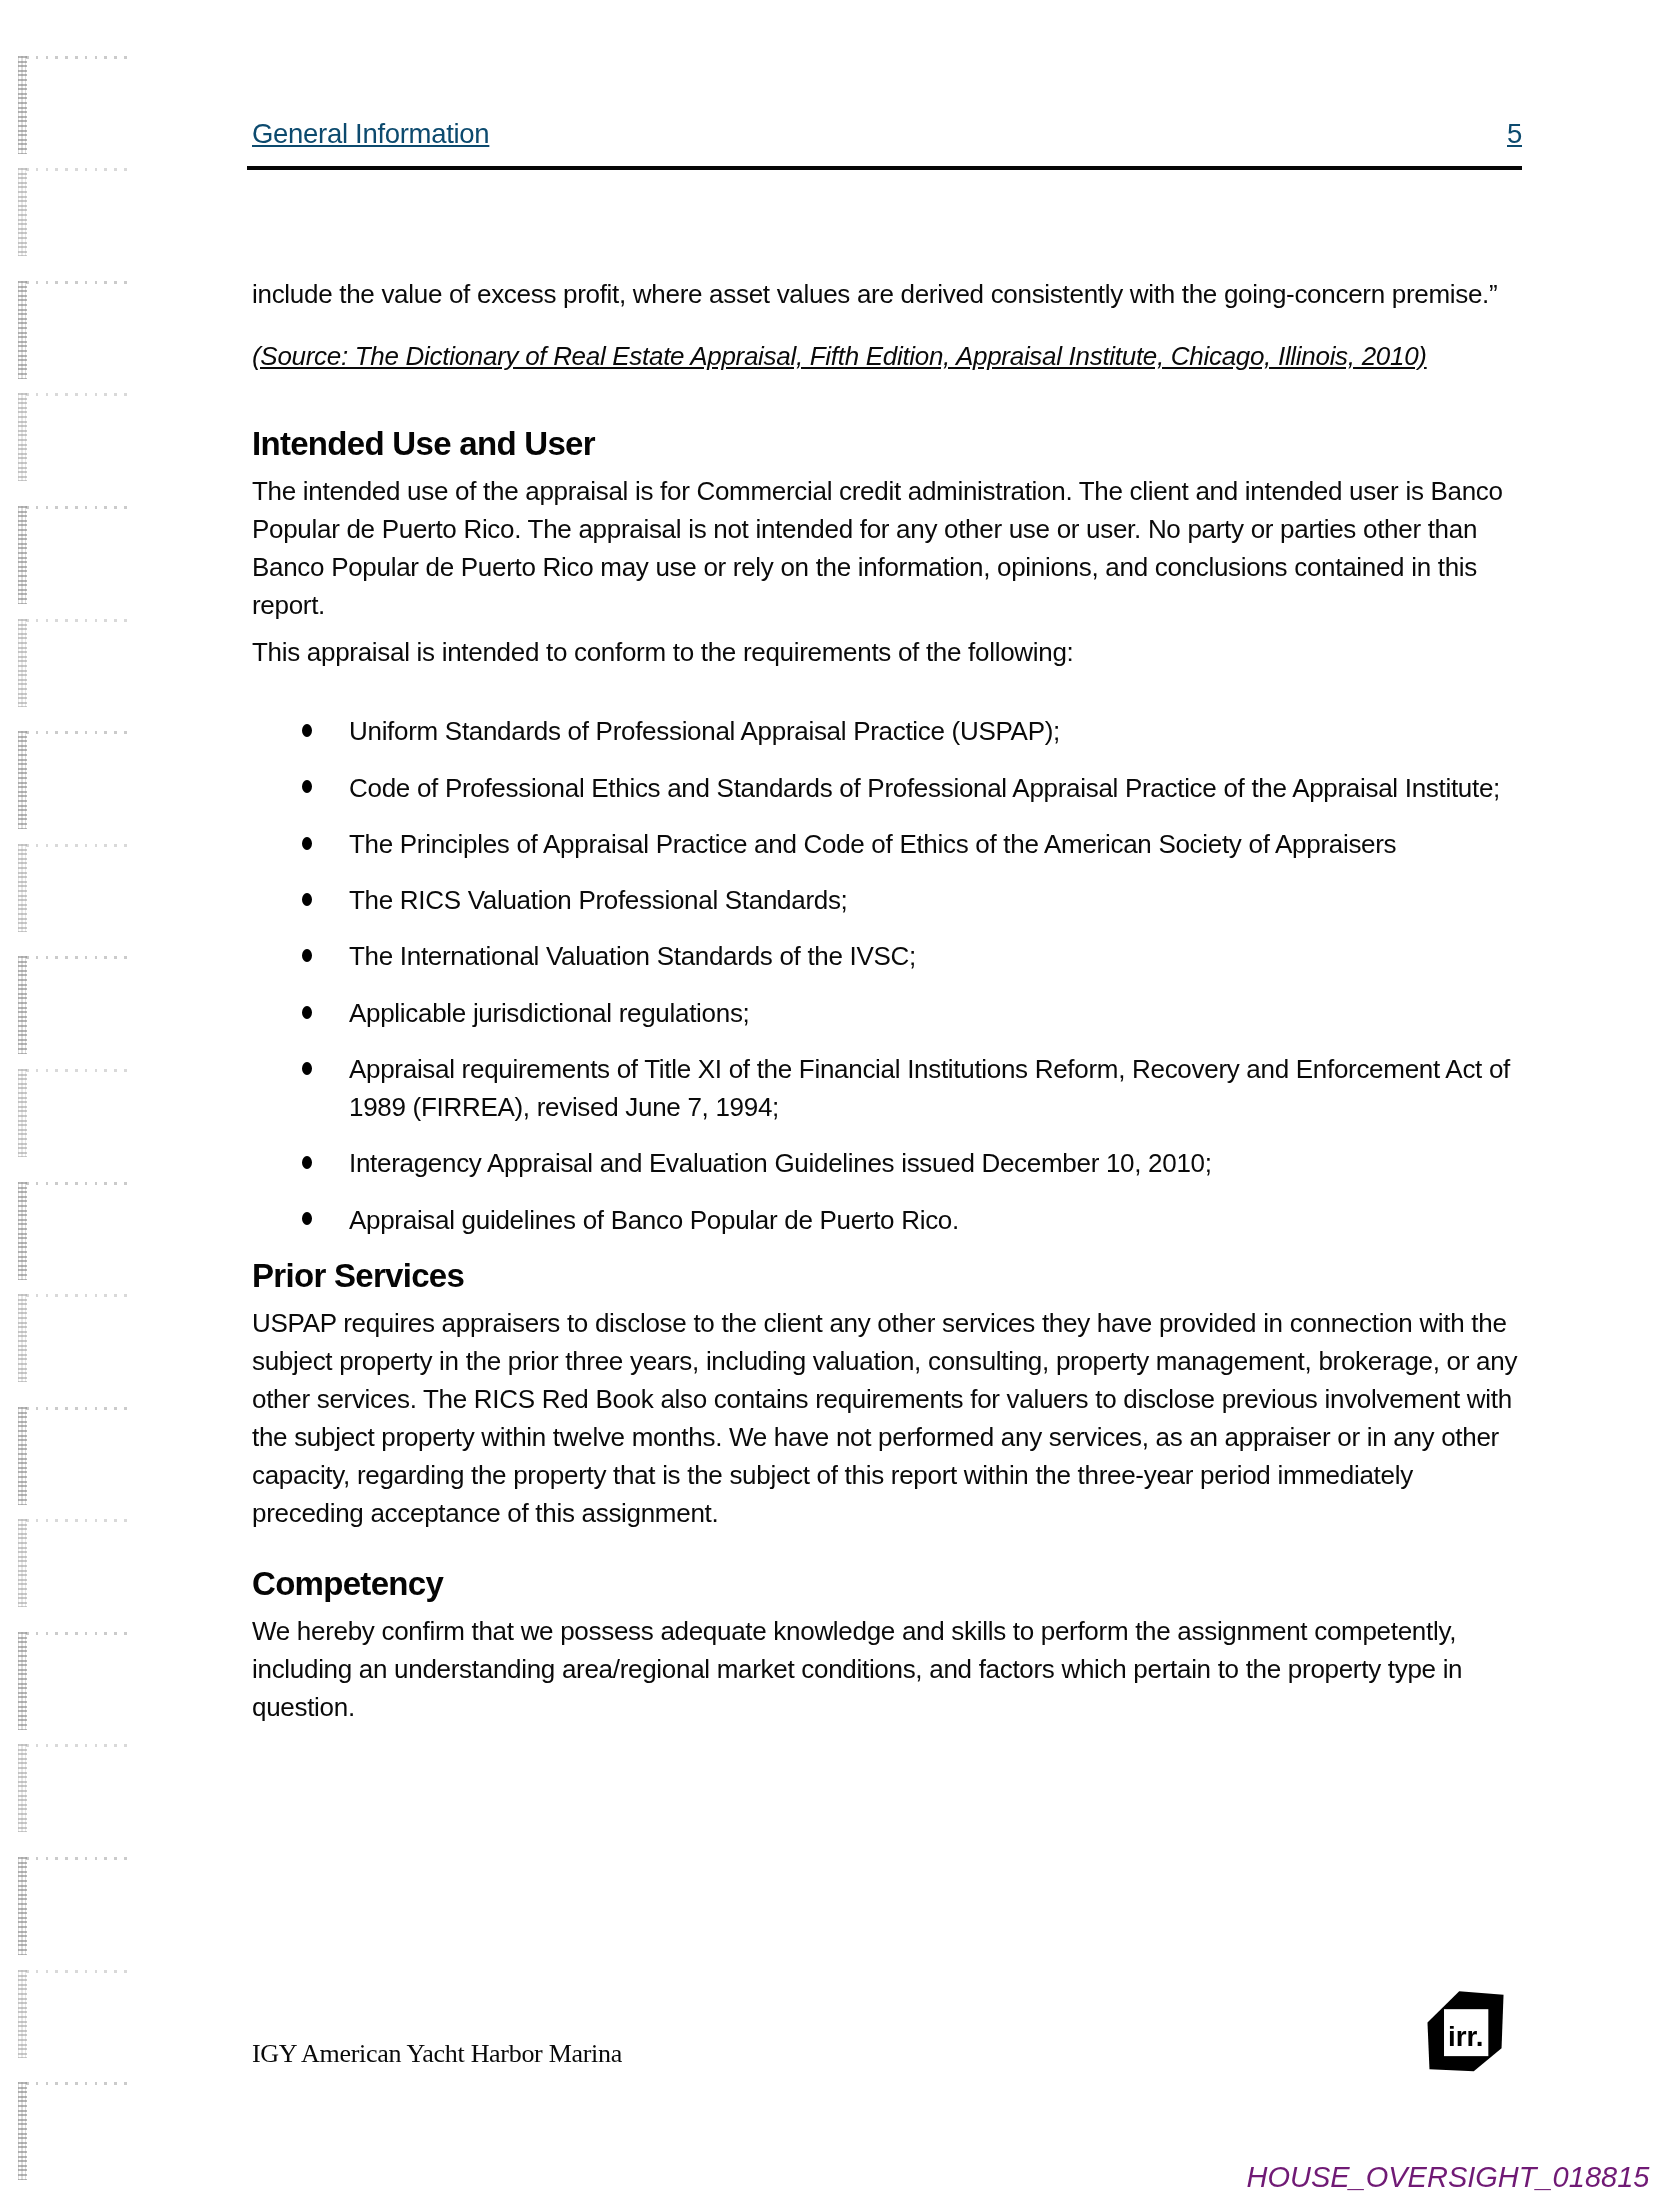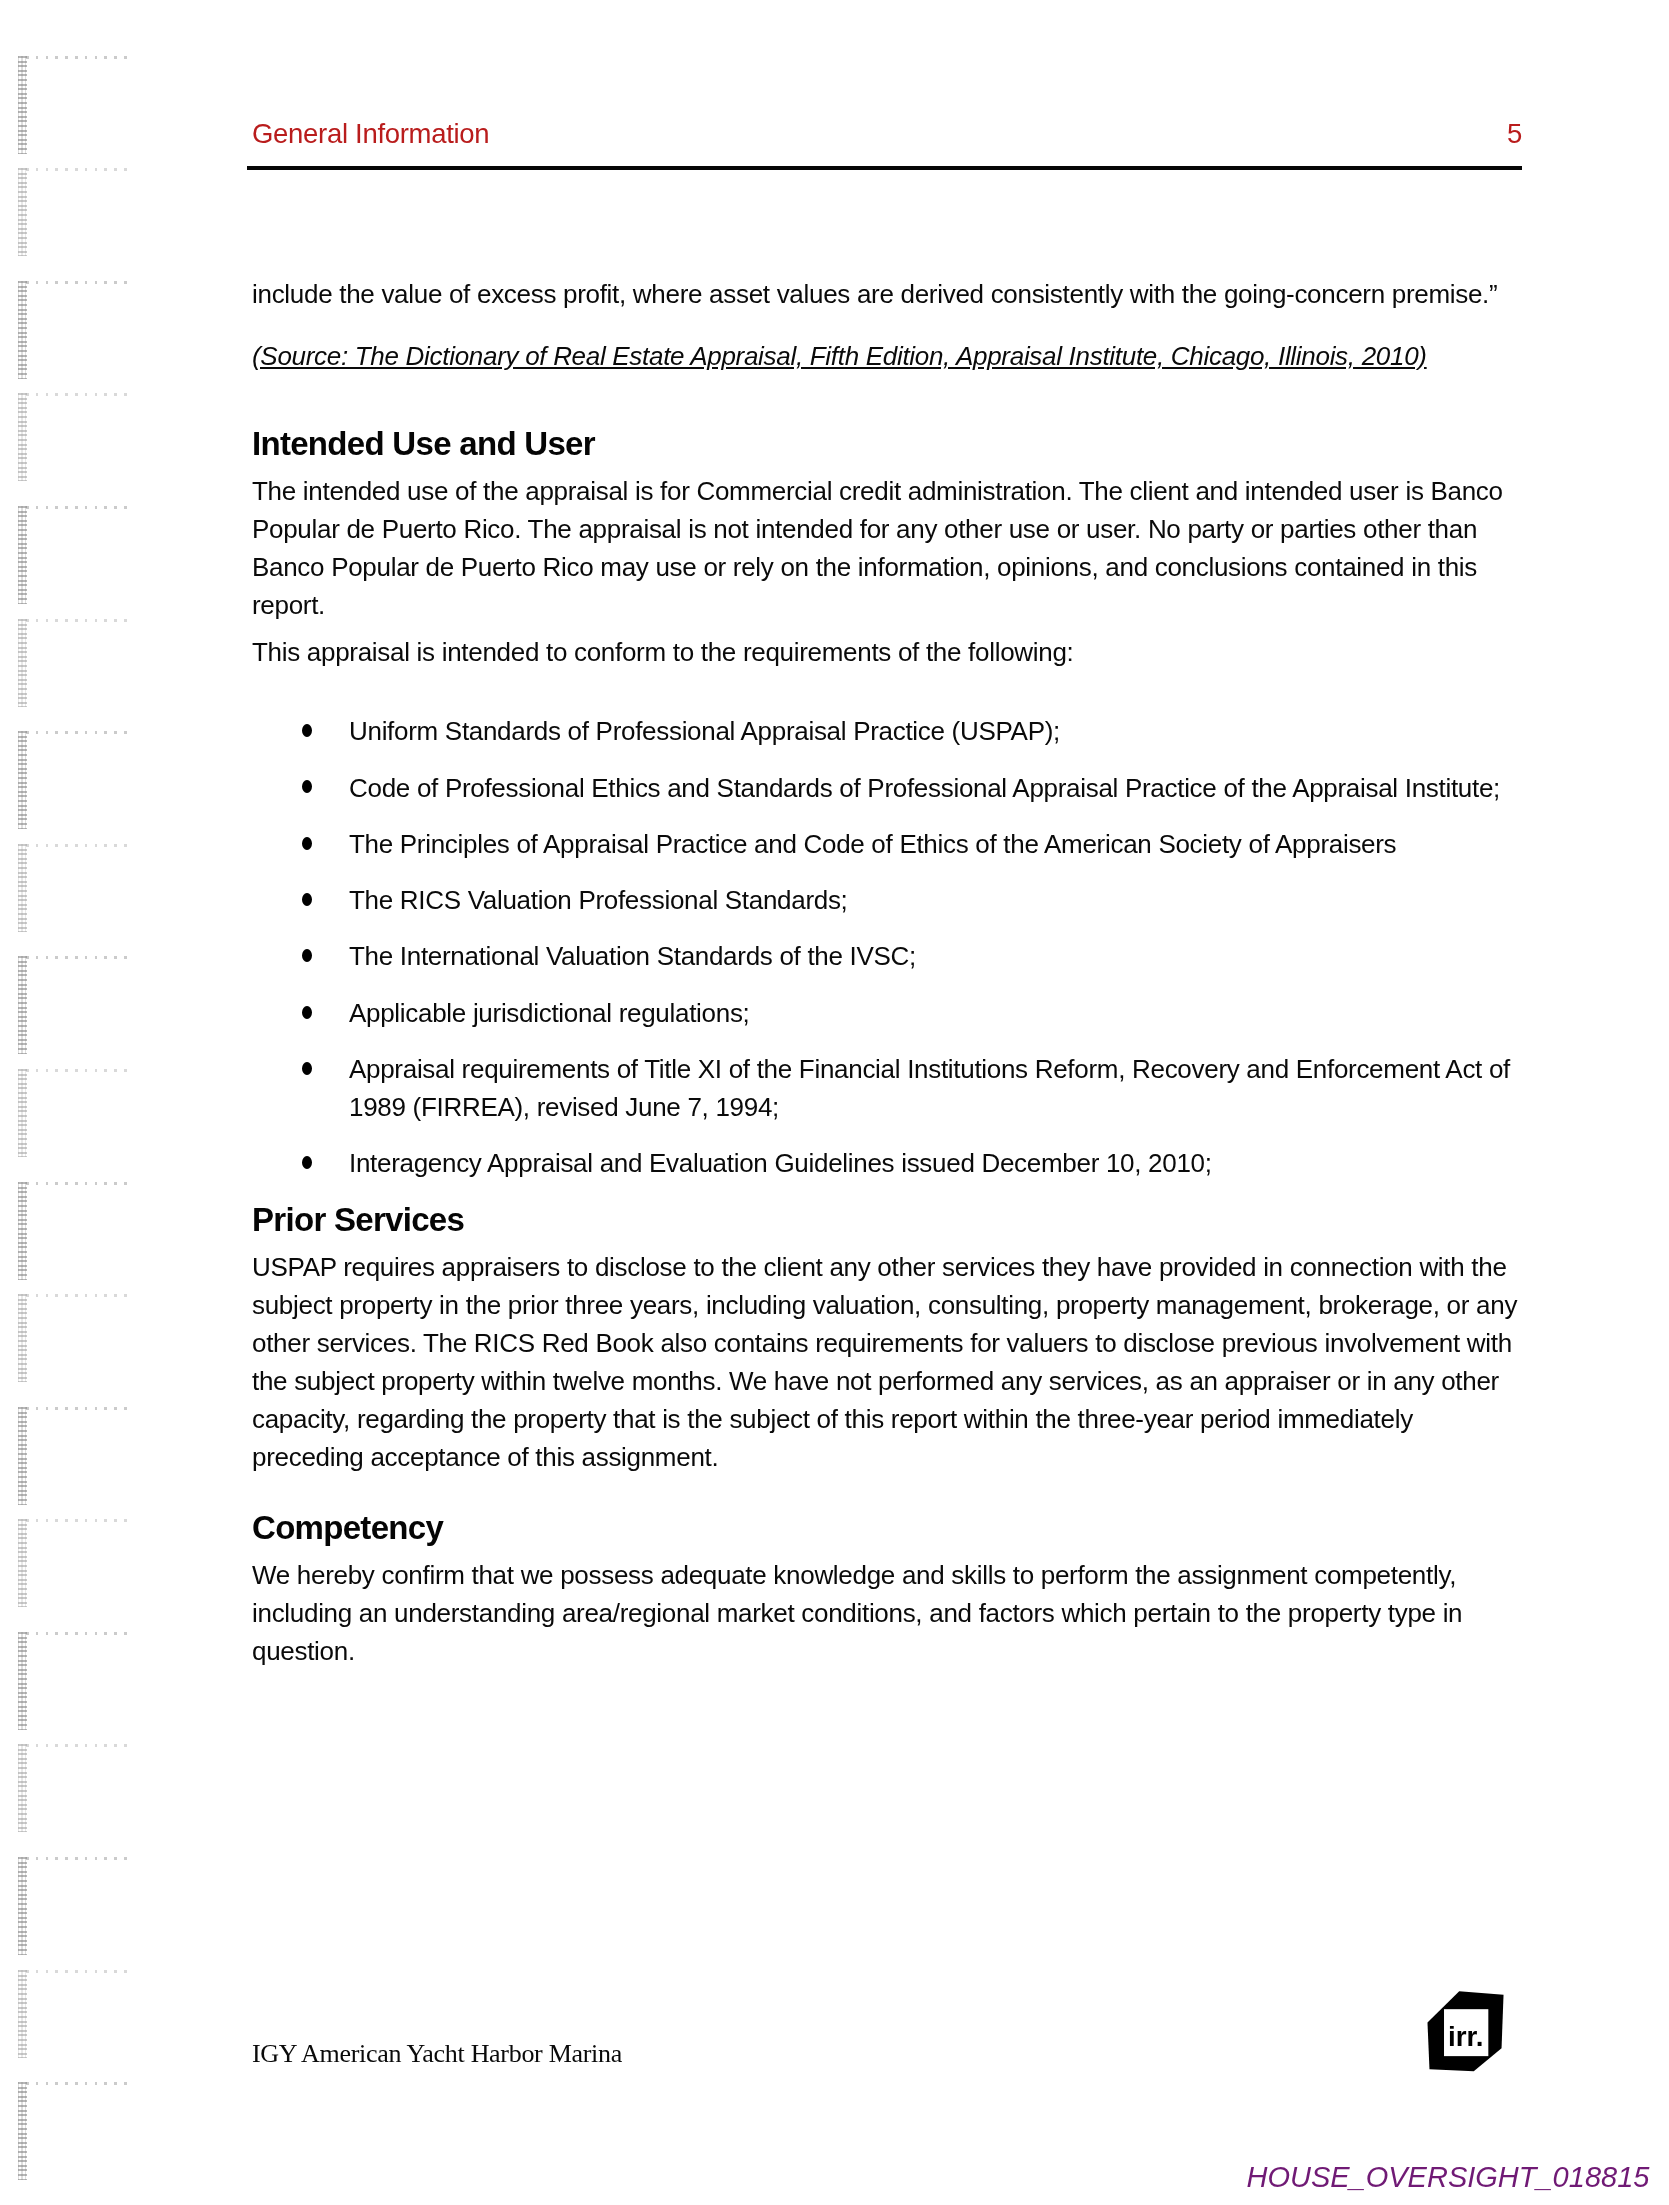--- a/index.html
+++ b/index.html
@@ -29,21 +29,21 @@
   }
   .bmark:nth-child(even) { opacity: 0.4; height: 88px; }
 
   
   .content {
     position: absolute; left: 252px; top: 117px; width: 1270px;
     font-size: 26px; line-height: 38px; letter-spacing: -0.3px;
   }
   .doc-header {
     display: flex; justify-content: space-between; align-items: flex-end;
-    font-size: 27.5px; line-height: 33px; color: #b91c1c;
+    font-size: 27.5px; line-height: 33px; color: #0c4a6e; text-decoration: underline;
   }
   .header-rule {
     height: 4.6px; background: #060606; margin-top: 15.7px;
     margin-left: -5.2px; width: 1275px;
   }
   .p-lead { margin: 105px 0 0 0; }
   .p-source { margin: 23.6px 0 0 0; font-style: italic; text-decoration: underline; }
   .sec-heading {
     font-size: 33px; line-height: 38px; font-weight: bold; letter-spacing: -0.7px;
     margin: 0; color: #050505;
@@ -120,20 +120,21 @@
 
     <ul class="req-list">
       <li>Uniform Standards of Professional Appraisal Practice (USPAP);</li>
       <li>Code of Professional Ethics and Standards of Professional Appraisal Practice of the Appraisal Institute;</li>
       <li>The Principles of Appraisal Practice and Code of Ethics of the American Society of Appraisers</li>
       <li>The RICS Valuation Professional Standards;</li>
       <li>The International Valuation Standards of the IVSC;</li>
       <li>Applicable jurisdictional regulations;</li>
       <li>Appraisal requirements of Title XI of the Financial Institutions Reform, Recovery and Enforcement Act of 1989 (FIRREA), revised June 7, 1994;</li>
       <li>Interagency Appraisal and Evaluation Guidelines issued December 10, 2010;</li>
+      <li>Appraisal guidelines of Banco Popular de Puerto Rico.</li>
     </ul>
 
     <h2 class="sec-heading h-prior">Prior Services</h2>
     <p class="sec-body">USPAP requires appraisers to disclose to the client any other services they have provided in connection with the subject property in the prior three years, including valuation, consulting, property management, brokerage, or any other services.  The RICS Red Book also contains requirements for valuers to disclose previous involvement with the subject property within twelve months. We have not performed any services, as an appraiser or in any other capacity, regarding the property that is the subject of this report within the three-year period immediately preceding acceptance of this assignment.</p>
 
     <h2 class="sec-heading h-competency">Competency</h2>
     <p class="sec-body">We hereby confirm that we possess adequate knowledge and skills to perform the assignment competently, including an understanding area/regional market conditions, and factors which pertain to the property type in question.</p>
 
   </div>
 

